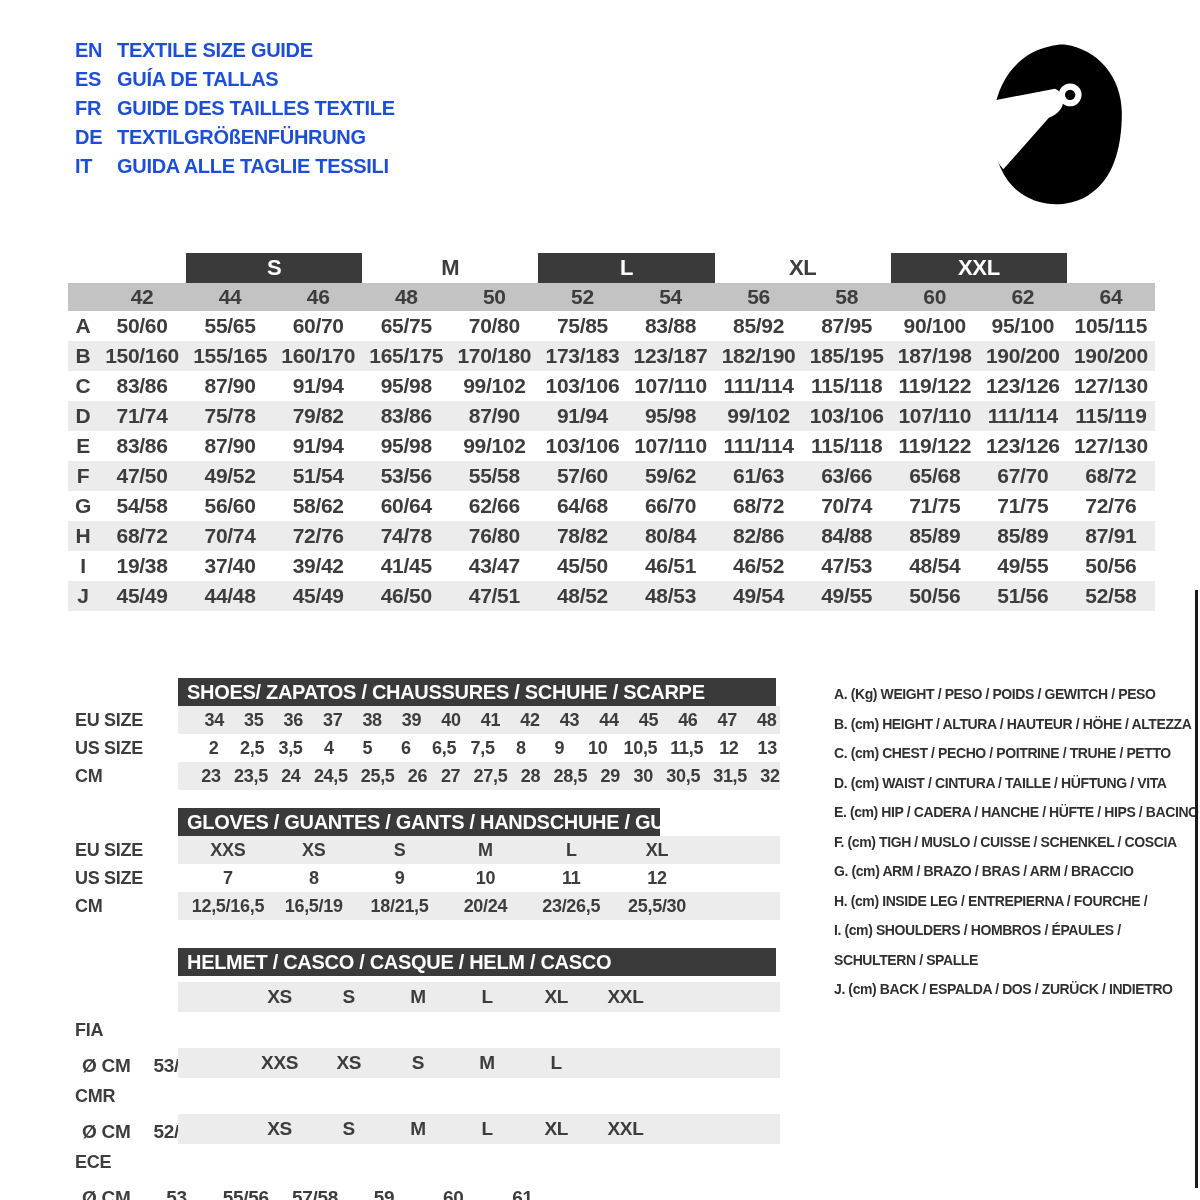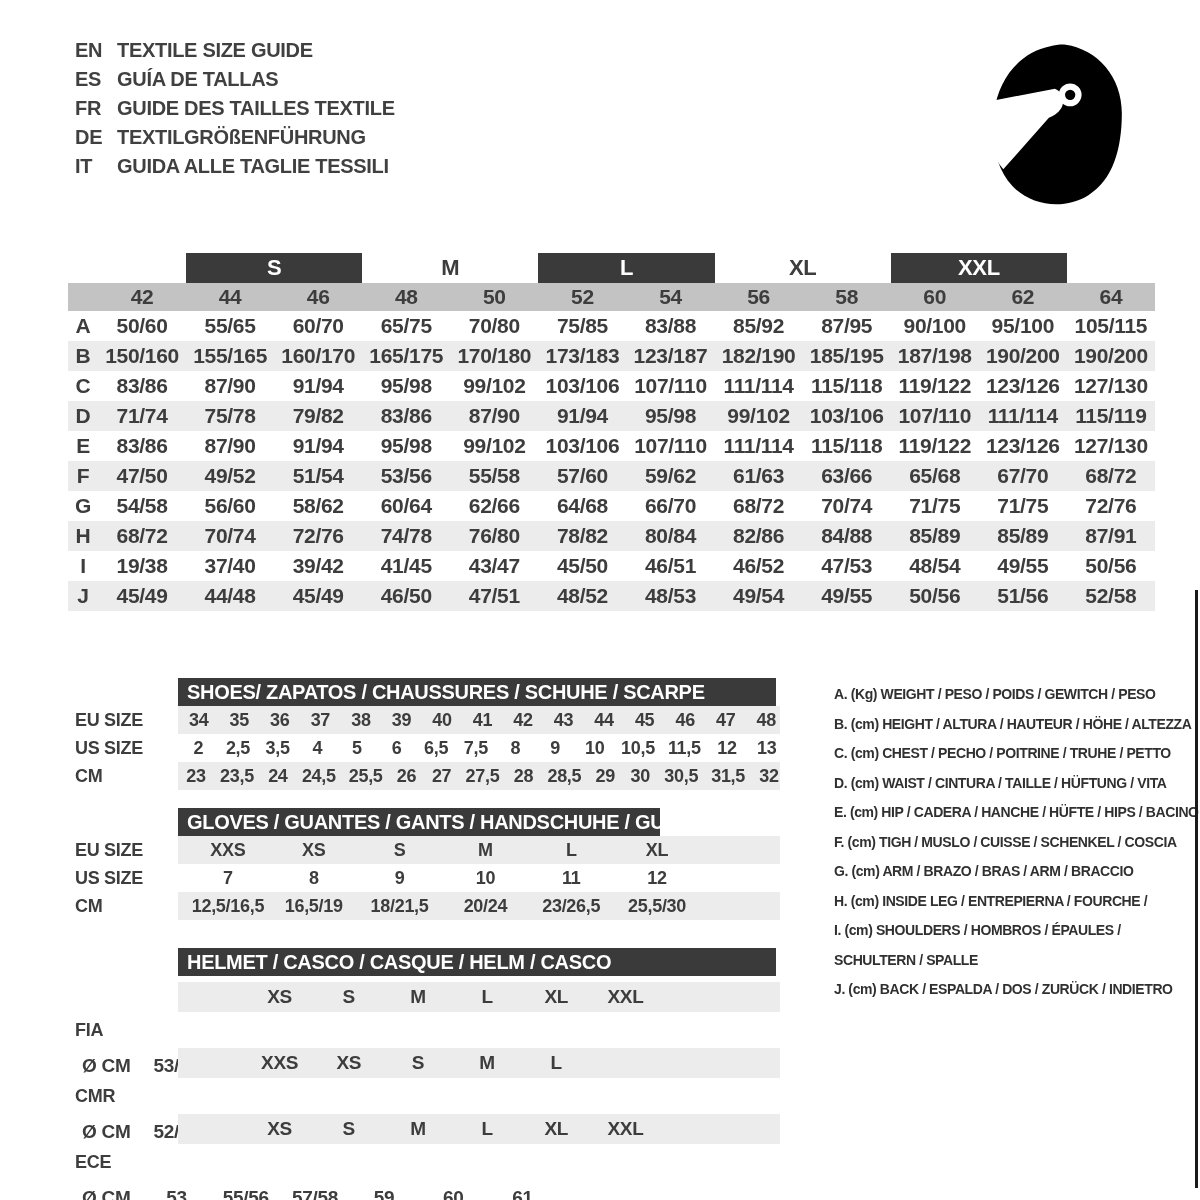--- a/index.html
+++ b/index.html
@@ -2,21 +2,21 @@
 <html><head>
 <meta charset="utf-8">
 <style>
   html,body{margin:0;padding:0;background:#fff;}
   .canvas{position:relative;width:1200px;height:1200px;background:#ffffff;overflow:hidden;
           font-family:"Liberation Sans","DejaVu Sans",sans-serif;font-weight:700;
           color:#3d3d3d;letter-spacing:-0.3px;}
 
   
   .lang-header{position:absolute;left:75px;top:36px;}
-  .lang-row{display:flex;height:29px;line-height:29px;font-size:20px;color:#404040;}
+  .lang-row{display:flex;height:29px;line-height:29px;font-size:20px;color:#1d4ed8;}
   .lang-code{width:42px;}
   .lang-title{white-space:nowrap;}
 
   
   .helmet-logo{position:absolute;left:982px;top:40px;}
 
   
   .main-table{position:absolute;left:68px;top:253px;width:1087px;}
   .grp-row{display:flex;height:30px;padding-left:30px;}
   .grp-sp{flex:1;}
@@ -34,21 +34,21 @@
   
   .section{position:absolute;left:75px;width:710px;}
   .secbar{margin-left:103px;height:28px;background:#3a3a3a;color:#fff;
           line-height:28px;font-size:20px;padding-left:9px;white-space:nowrap;}
   .secbar.narrow{width:473px;}
   .secbar.wide{width:589px;}
   .srow{display:flex;height:28px;}
   .slabel{width:103px;font-size:18px;line-height:28px;white-space:nowrap;}
   .band{width:602px;box-sizing:border-box;}
   .band.shaded{background:#ececec;}
-  .scells{display:flex;padding-left:7px;height:100%;gap:13px;}
+  .scells{display:flex;padding-left:23px;height:100%;gap:13px;}
   .scell{flex:1;text-align:center;line-height:inherit;font-size:18px;white-space:nowrap;}
   .srow .scells{line-height:28px;}
 
   .gcells{display:flex;padding-left:7px;width:522px;box-sizing:border-box;height:100%;line-height:28px;}
   .gcell{flex:1;text-align:center;font-size:18px;white-space:nowrap;}
 
   .hrow{display:flex;}
   .hrow.gray{height:30px;line-height:30px;}
   .hrow.white{height:36px;line-height:36px;flex-direction:column;}
   .hlabel{width:103px;font-size:18px;white-space:nowrap;}

